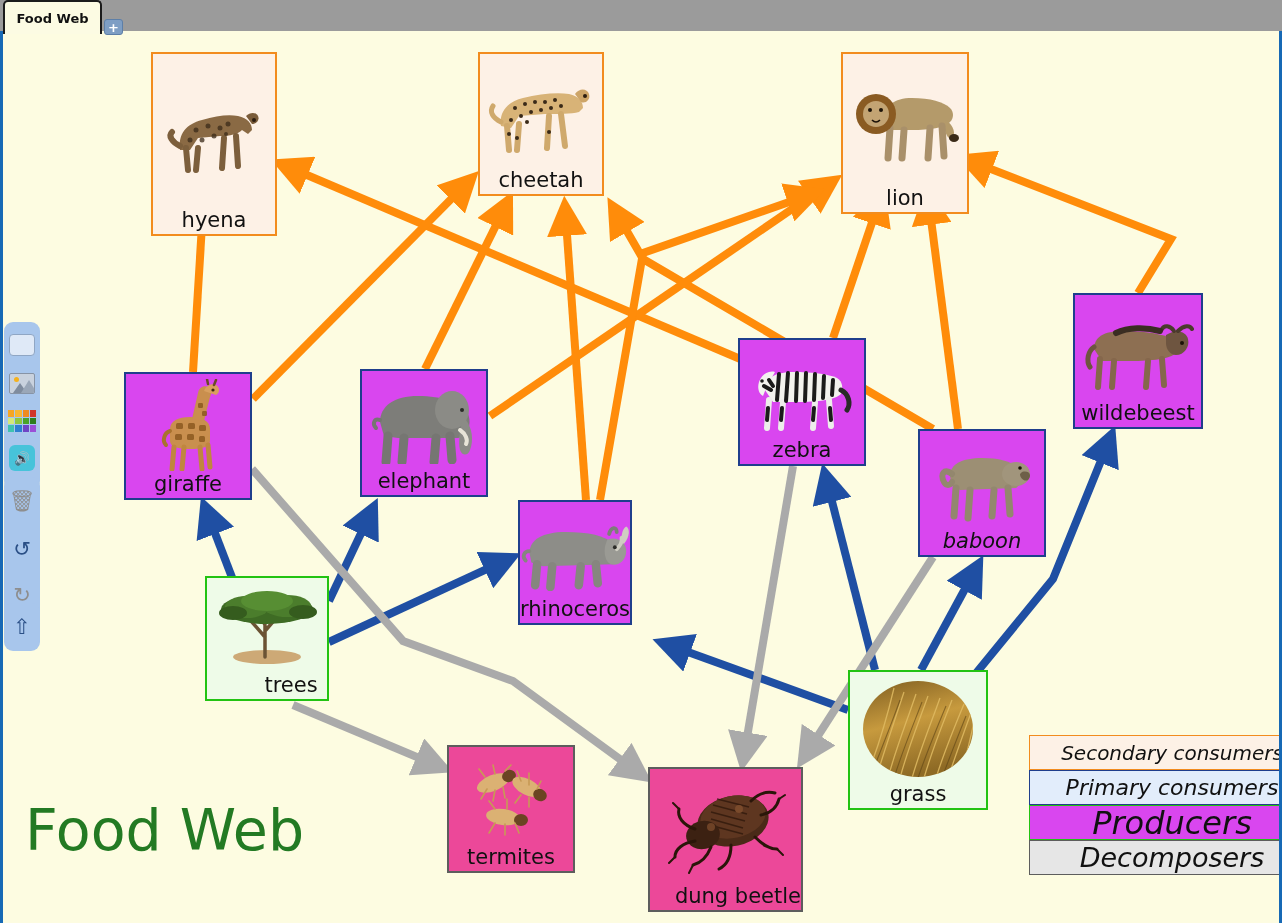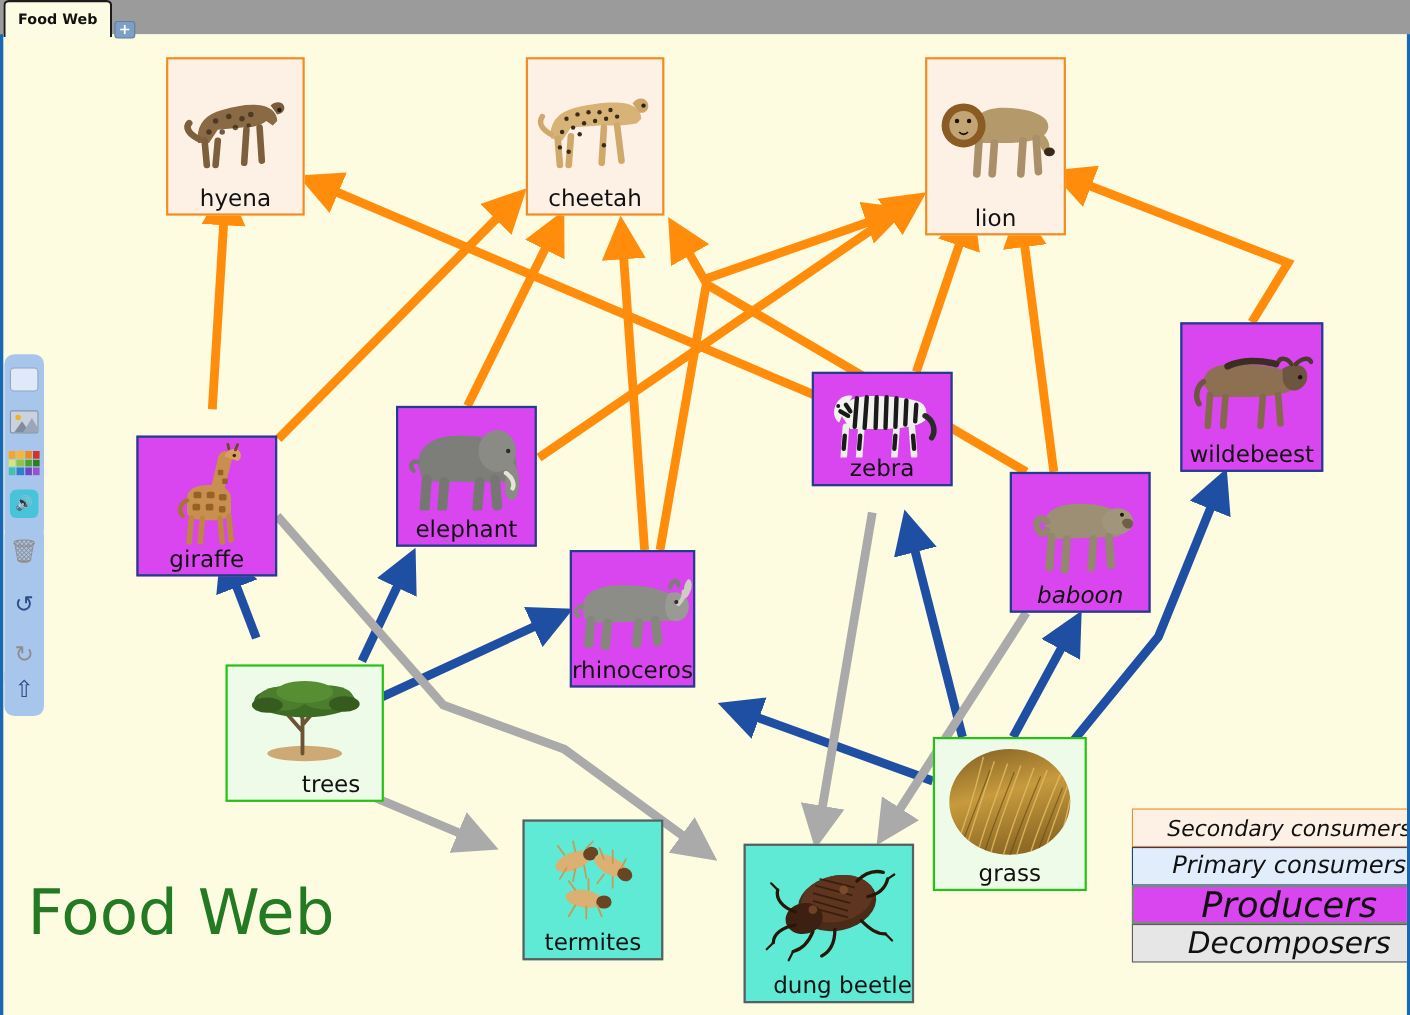--- a/index.html
+++ b/index.html
@@ -91,21 +91,21 @@
   .node .pic { position:absolute; left:0; right:0; top:2px; bottom:24px;
     display:flex; align-items:center; justify-content:center; overflow:hidden; }
   .node .pic svg { display:block; }
   .node .lbl {
     position:relative; z-index:2; font-size:21px; color:#111;
     line-height:1.0; padding-bottom:3px; white-space:nowrap;
   }
   .type-secondary { border:2px solid #F28C1E; background:#FDF1E6; }
   .type-primary   { border:2px solid #1F3E8C; background:#d946ef; }
   .type-producer  { border:2px solid #22C312; background:#EEFBE8; }
-  .type-decomposer{ border:2px solid #5d5d5d; background:#5eead4;margin-left:28px; }
+  .type-decomposer{ border:2px solid #5d5d5d; background:#ec4899; }
 
   
   #title {
     position:absolute; left:22px; top:766px;
     font-size:57px; color:#237a23; letter-spacing:0px;
     font-family:"DejaVu Sans","Liberation Sans",sans-serif;
   }
 
   
   #legend { position:absolute; left:1026px; top:704px; width:286px; z-index:4;font-style:italic;}
@@ -213,21 +213,21 @@
         <span class="glyph muted">↻</span>
       </div>
     </div>
 
     <div class="tool-group" id="tg3">
       <div class="tool" style="top:10px">
         <span class="glyph">⇧</span>
       </div>
     </div>
 
-    <div class="node type-secondary" style="left:148px; top:21px; width:126px; height:144px;">
+    <div class="node type-secondary" style="left:148px; top:21px; width:126px; height:184px;">
       <div class="pic">
         <svg width="104" height="86" viewBox="0 0 104 86">
           <path d="M18,60 C16,44 24,34 40,30 C54,26 66,24 76,26 C86,28 90,34 90,40 L86,44 L80,40 C76,44 68,46 58,46 L36,48 L28,60 Z" fill="#8a6a44"></path>
           <path d="M84,26 C88,22 94,22 96,26 C98,30 94,34 90,34 Z" fill="#7a5c3a"></path>
           <circle cx="92" cy="30" r="2" fill="#2b1d10"></circle>
           <path d="M24,58 L26,80 M36,58 L34,80 M62,48 L60,78 M74,46 L76,76" stroke="#7c5f3c" stroke-width="6" fill="none" stroke-linecap="round"></path>
           <path d="M18,56 C10,52 6,46 10,42" stroke="#7c5f3c" stroke-width="6" fill="none" stroke-linecap="round"></path>
           <g fill="#3a2a18" opacity="0.75">
             <circle cx="34" cy="40" r="2.5"></circle>
               <circle cx="46" cy="36" r="2.5"></circle>
@@ -299,21 +299,21 @@
           <path d="M92,22 C88,16 82,16 80,20" stroke="#4a3b2c" stroke-width="4" fill="none" stroke-linecap="round"></path>
           <circle cx="100" cy="34" r="2" fill="#1c1208"></circle>
           <path d="M18,50 L16,78 M32,52 L30,78 M66,52 L64,78 M80,50 L82,76" stroke="#85674c" stroke-width="6" fill="none" stroke-linecap="round"></path>
           <path d="M34,24 C46,18 64,18 78,22" stroke="#3a2d22" stroke-width="6" fill="none" stroke-linecap="round"></path>
           <path d="M12,38 C6,42 4,52 8,58" stroke="#6e5540" stroke-width="5" fill="none" stroke-linecap="round"></path>
         </svg>
       </div>
       <div class="lbl">wildebeest</div>
     </div>
 
-    <div class="node type-primary" style="left:121px; top:341px; width:128px; height:128px;margin-top:24px;">
+    <div class="node type-primary" style="left:121px; top:341px; width:128px; height:128px;">
       <div class="pic">
         <svg width="80" height="92" viewBox="0 0 80 92">
           <path d="M22,50 C22,42 30,38 42,38 C54,38 62,42 62,50 L62,62 C62,68 54,70 42,70 C30,70 22,68 22,62 Z" fill="#c98f4e"></path>
           <path d="M44,40 L50,14 C51,8 56,6 60,8 C64,10 64,14 62,18 L56,42 Z" fill="#c98f4e"></path>
           <path d="M56,12 C58,6 64,4 68,6 C72,8 72,14 68,16 Z" fill="#d89f5f"></path>
           <path d="M60,5 L59,0 M66,6 L68,1" stroke="#6b4a24" stroke-width="2.5" stroke-linecap="round"></path>
           <circle cx="65" cy="11" r="1.6" fill="#3a2512"></circle>
           <path d="M26,68 L24,90 M36,68 L34,90 M52,68 L54,90 M60,66 L62,88" stroke="#c0863f" stroke-width="5" fill="none" stroke-linecap="round"></path>
           <path d="M22,52 C16,54 14,62 18,66" stroke="#a8722f" stroke-width="4" fill="none" stroke-linecap="round"></path>
           <g fill="#8c5a20" opacity="0.85">
@@ -339,21 +339,21 @@
           <path d="M96,40 C102,48 104,60 100,70 C98,76 92,76 90,70 C88,62 90,50 92,42 Z" fill="#8b8b86"></path>
           <path d="M90,50 C96,54 98,60 96,64" stroke="#e8e4d8" stroke-width="4" fill="none" stroke-linecap="round"></path>
           <circle cx="92" cy="30" r="2" fill="#2b2b28"></circle>
           <path d="M18,56 L16,82 M34,58 L32,82 M66,58 L64,82 M80,56 L82,80" stroke="#767672" stroke-width="9" fill="none" stroke-linecap="round"></path>
           <path d="M10,40 C4,38 2,44 6,48" stroke="#767672" stroke-width="4" fill="none" stroke-linecap="round"></path>
         </svg>
       </div>
       <div class="lbl">elephant</div>
     </div>
 
-    <div class="node type-primary" style="left:735px; top:307px; width:128px; height:104px;">
+    <div class="node type-primary" style="left:735px; top:307px; width:128px; height:128px;">
       <div class="pic">
         <svg width="106" height="82" viewBox="0 0 106 82">
           <path d="M16,40 C16,28 26,22 44,22 C62,22 80,24 88,28 C94,32 94,38 92,44 C86,50 68,52 48,52 L24,52 Z" fill="#f2f2ee"></path>
           <path d="M18,36 L26,22 C18,20 12,26 10,32 C8,38 10,44 14,46 Z" fill="#f2f2ee"></path>
           <circle cx="13" cy="31" r="1.8" fill="#1a1a1a"></circle>
           <path d="M20,50 L18,78 M34,52 L32,78 M66,52 L64,78 M80,50 L82,76" stroke="#ededea" stroke-width="6" fill="none" stroke-linecap="round"></path>
           <g stroke="#1a1a1a" stroke-width="4" fill="none" stroke-linecap="round">
             <path d="M30,24 L28,50"></path>
               <path d="M39,23 L37,51"></path>
               <path d="M48,23 L47,51"></path>
@@ -397,21 +397,21 @@
           <path d="M102,36 C106,32 108,28 107,24" stroke="#cfcdc2" stroke-width="4" fill="none" stroke-linecap="round"></path>
           <path d="M94,20 C96,12 102,12 102,18" stroke="#7d7d78" stroke-width="4" fill="none" stroke-linecap="round"></path>
           <circle cx="100" cy="34" r="2" fill="#2b2b28"></circle>
           <path d="M18,52 L16,74 M34,54 L32,76 M64,54 L62,74 M80,52 L82,72" stroke="#86867f" stroke-width="9" fill="none" stroke-linecap="round"></path>
           <path d="M10,38 C4,38 2,44 6,48" stroke="#86867f" stroke-width="4" fill="none" stroke-linecap="round"></path>
         </svg>
       </div>
       <div class="lbl">rhinoceros</div>
     </div>
 
-    <div class="node type-producer" style="left:202px; top:573px; width:144px; height:125px;padding-left:48px;">
+    <div class="node type-producer" style="left:202px; top:545px; width:124px; height:125px;padding-left:48px;">
       <div class="pic">
         <svg width="108" height="86" viewBox="0 0 108 86">
           <ellipse cx="54" cy="72" rx="34" ry="7" fill="#cda976"></ellipse>
           <path d="M52,72 L52,40 L46,28 M52,46 L64,32 M52,52 L38,36 M52,38 L58,24" stroke="#6b5334" stroke-width="3.5" fill="none" stroke-linecap="round"></path>
           <ellipse cx="54" cy="24" rx="46" ry="15" fill="#3e6b24"></ellipse>
           <ellipse cx="34" cy="22" rx="22" ry="11" fill="#4b7d2c"></ellipse>
           <ellipse cx="74" cy="21" rx="24" ry="11" fill="#4b7d2c"></ellipse>
           <ellipse cx="54" cy="16" rx="26" ry="10" fill="#578e33"></ellipse>
           <ellipse cx="20" cy="28" rx="14" ry="7" fill="#355c1e"></ellipse>
           <ellipse cx="90" cy="27" rx="14" ry="7" fill="#355c1e"></ellipse>

